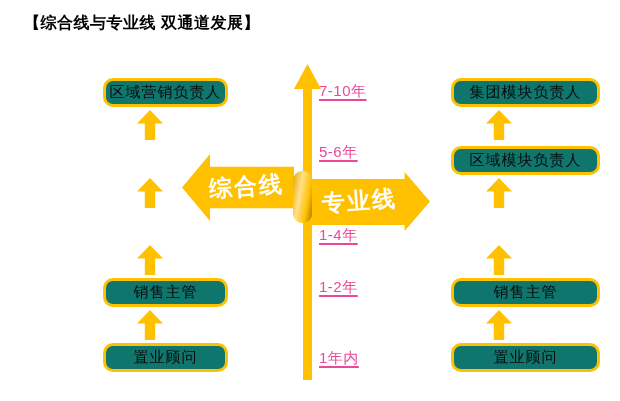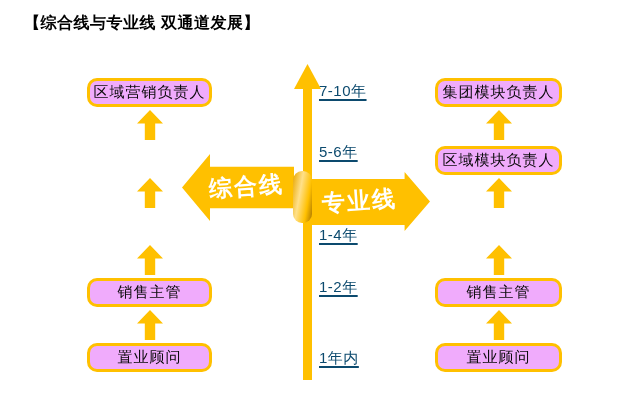--- a/index.html
+++ b/index.html
@@ -7,39 +7,40 @@
     position:relative; width:620px; height:401px; background:#ffffff;
     font-family:"Liberation Sans", sans-serif; overflow:hidden;border-radius:11px;
   }
   .title {
     position:absolute; left:24px; top:13px;
     font-size:16px; font-weight:bold; color:#000000; letter-spacing:.5px;
     white-space:nowrap;
   }
   .box {
     position:absolute; box-sizing:border-box; height:29px;
-    border:3.5px solid #FFC000; border-radius:10px; background:#f0abfc;
+    border:3.5px solid #FFC000; border-radius:10px; background:#0f766e;
     display:flex; align-items:center; justify-content:center;
     font-size:15px; color:#0a0a0a; letter-spacing:1px; white-space:nowrap;
     z-index:6;
+    margin-left:16px;
   }
   .box.l { left:87px;  width:125px; }
-  .box.r { left:435px; width:127px;text-align:right; }
+  .box.r { left:435px; width:149px;text-align:right; }
   .uparrow {
     position:absolute; width:26px; height:30px; background:#FFC000;
     clip-path:polygon(50% 0,100% 45%,70% 45%,70% 100%,30% 100%,30% 45%,0 45%);
     z-index:2;
   }
   .vbar  { position:absolute; left:303px; top:86px; width:9px; height:294px; background:#FFC000; z-index:1; }
   .vhead {
     position:absolute; left:294px; top:64px; width:27px; height:25px; background:#FFC000;
     clip-path:polygon(50% 0,100% 100%,0 100%); z-index:1;
   }
   .year {
-    position:absolute; left:319px; font-size:15px; color:#0c4a6e;
+    position:absolute; left:319px; font-size:15px; color:#ec4899;
     text-decoration:underline; text-underline-offset:3px; text-decoration-thickness:1.5px;
     letter-spacing:.5px; white-space:nowrap; z-index:6;
   }
   .bigarrow {
     position:absolute; background:#FFC000; display:flex; align-items:center;
     color:#ffffff; font-weight:bold; font-size:23px;
   }
   .bigarrow .lbl { transform:rotate(-4deg); letter-spacing:2px; white-space:nowrap; }
   .bigarrow.left {
     left:182px; top:154px; width:112px; height:67px; z-index:3;

